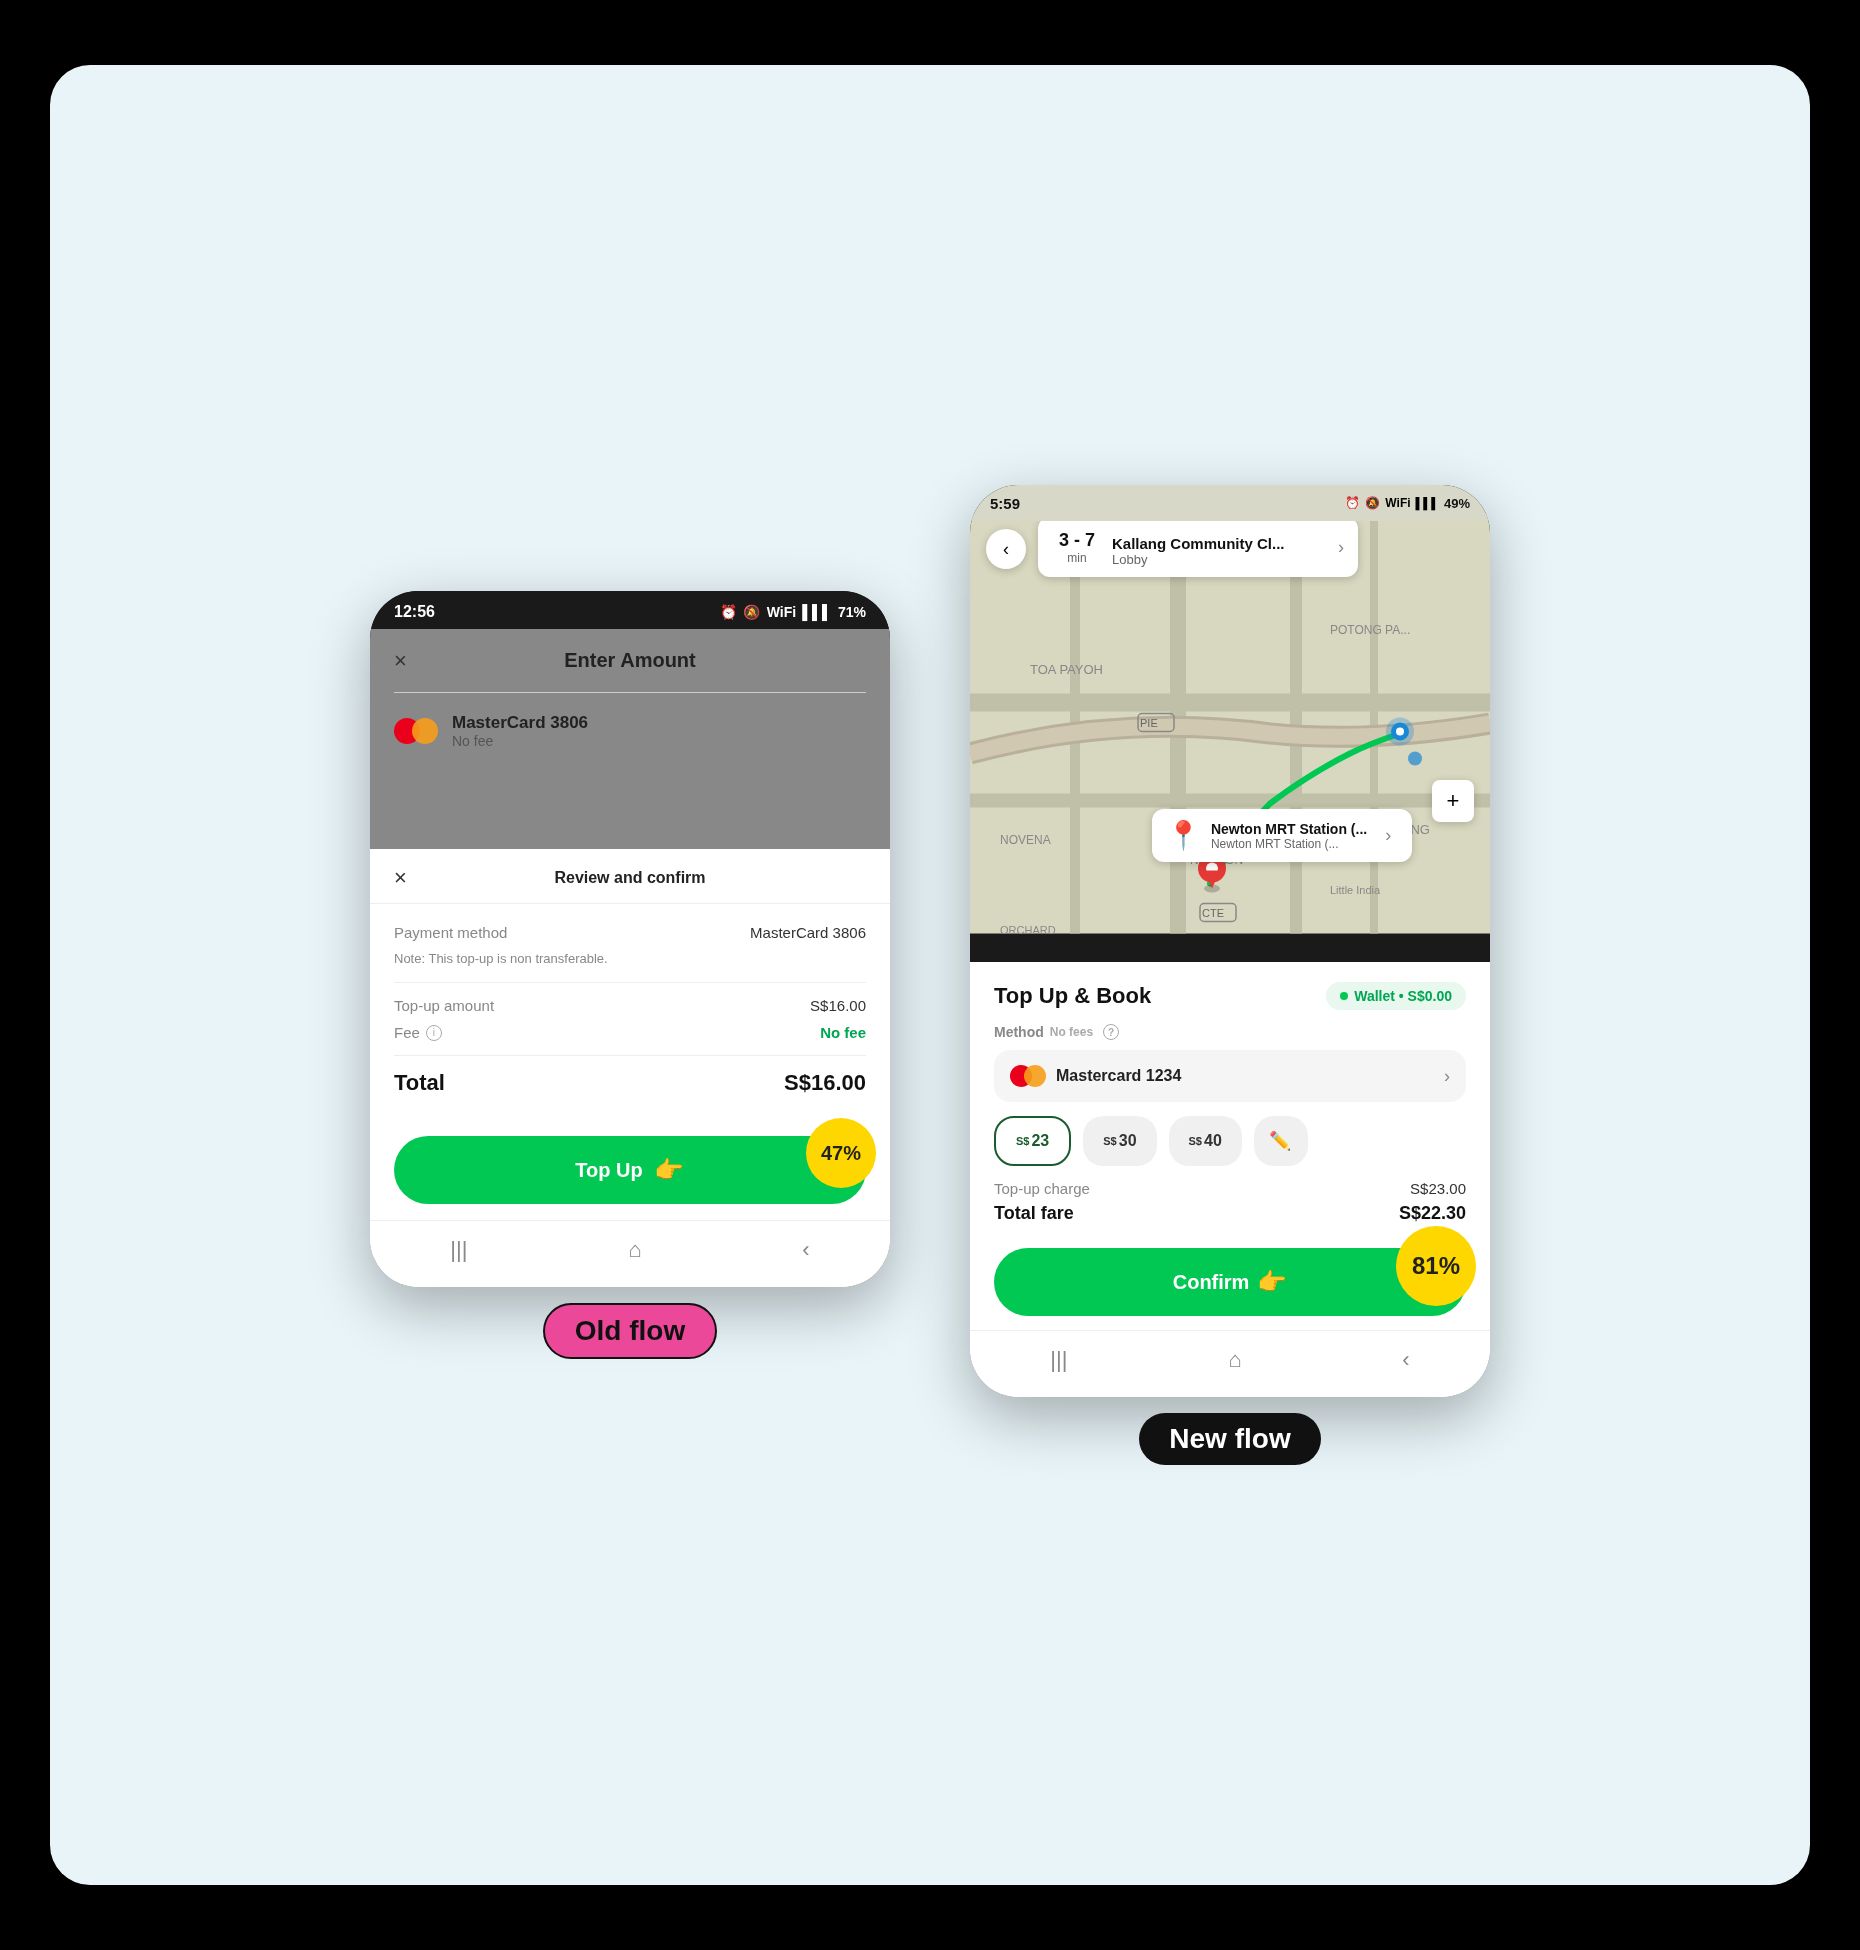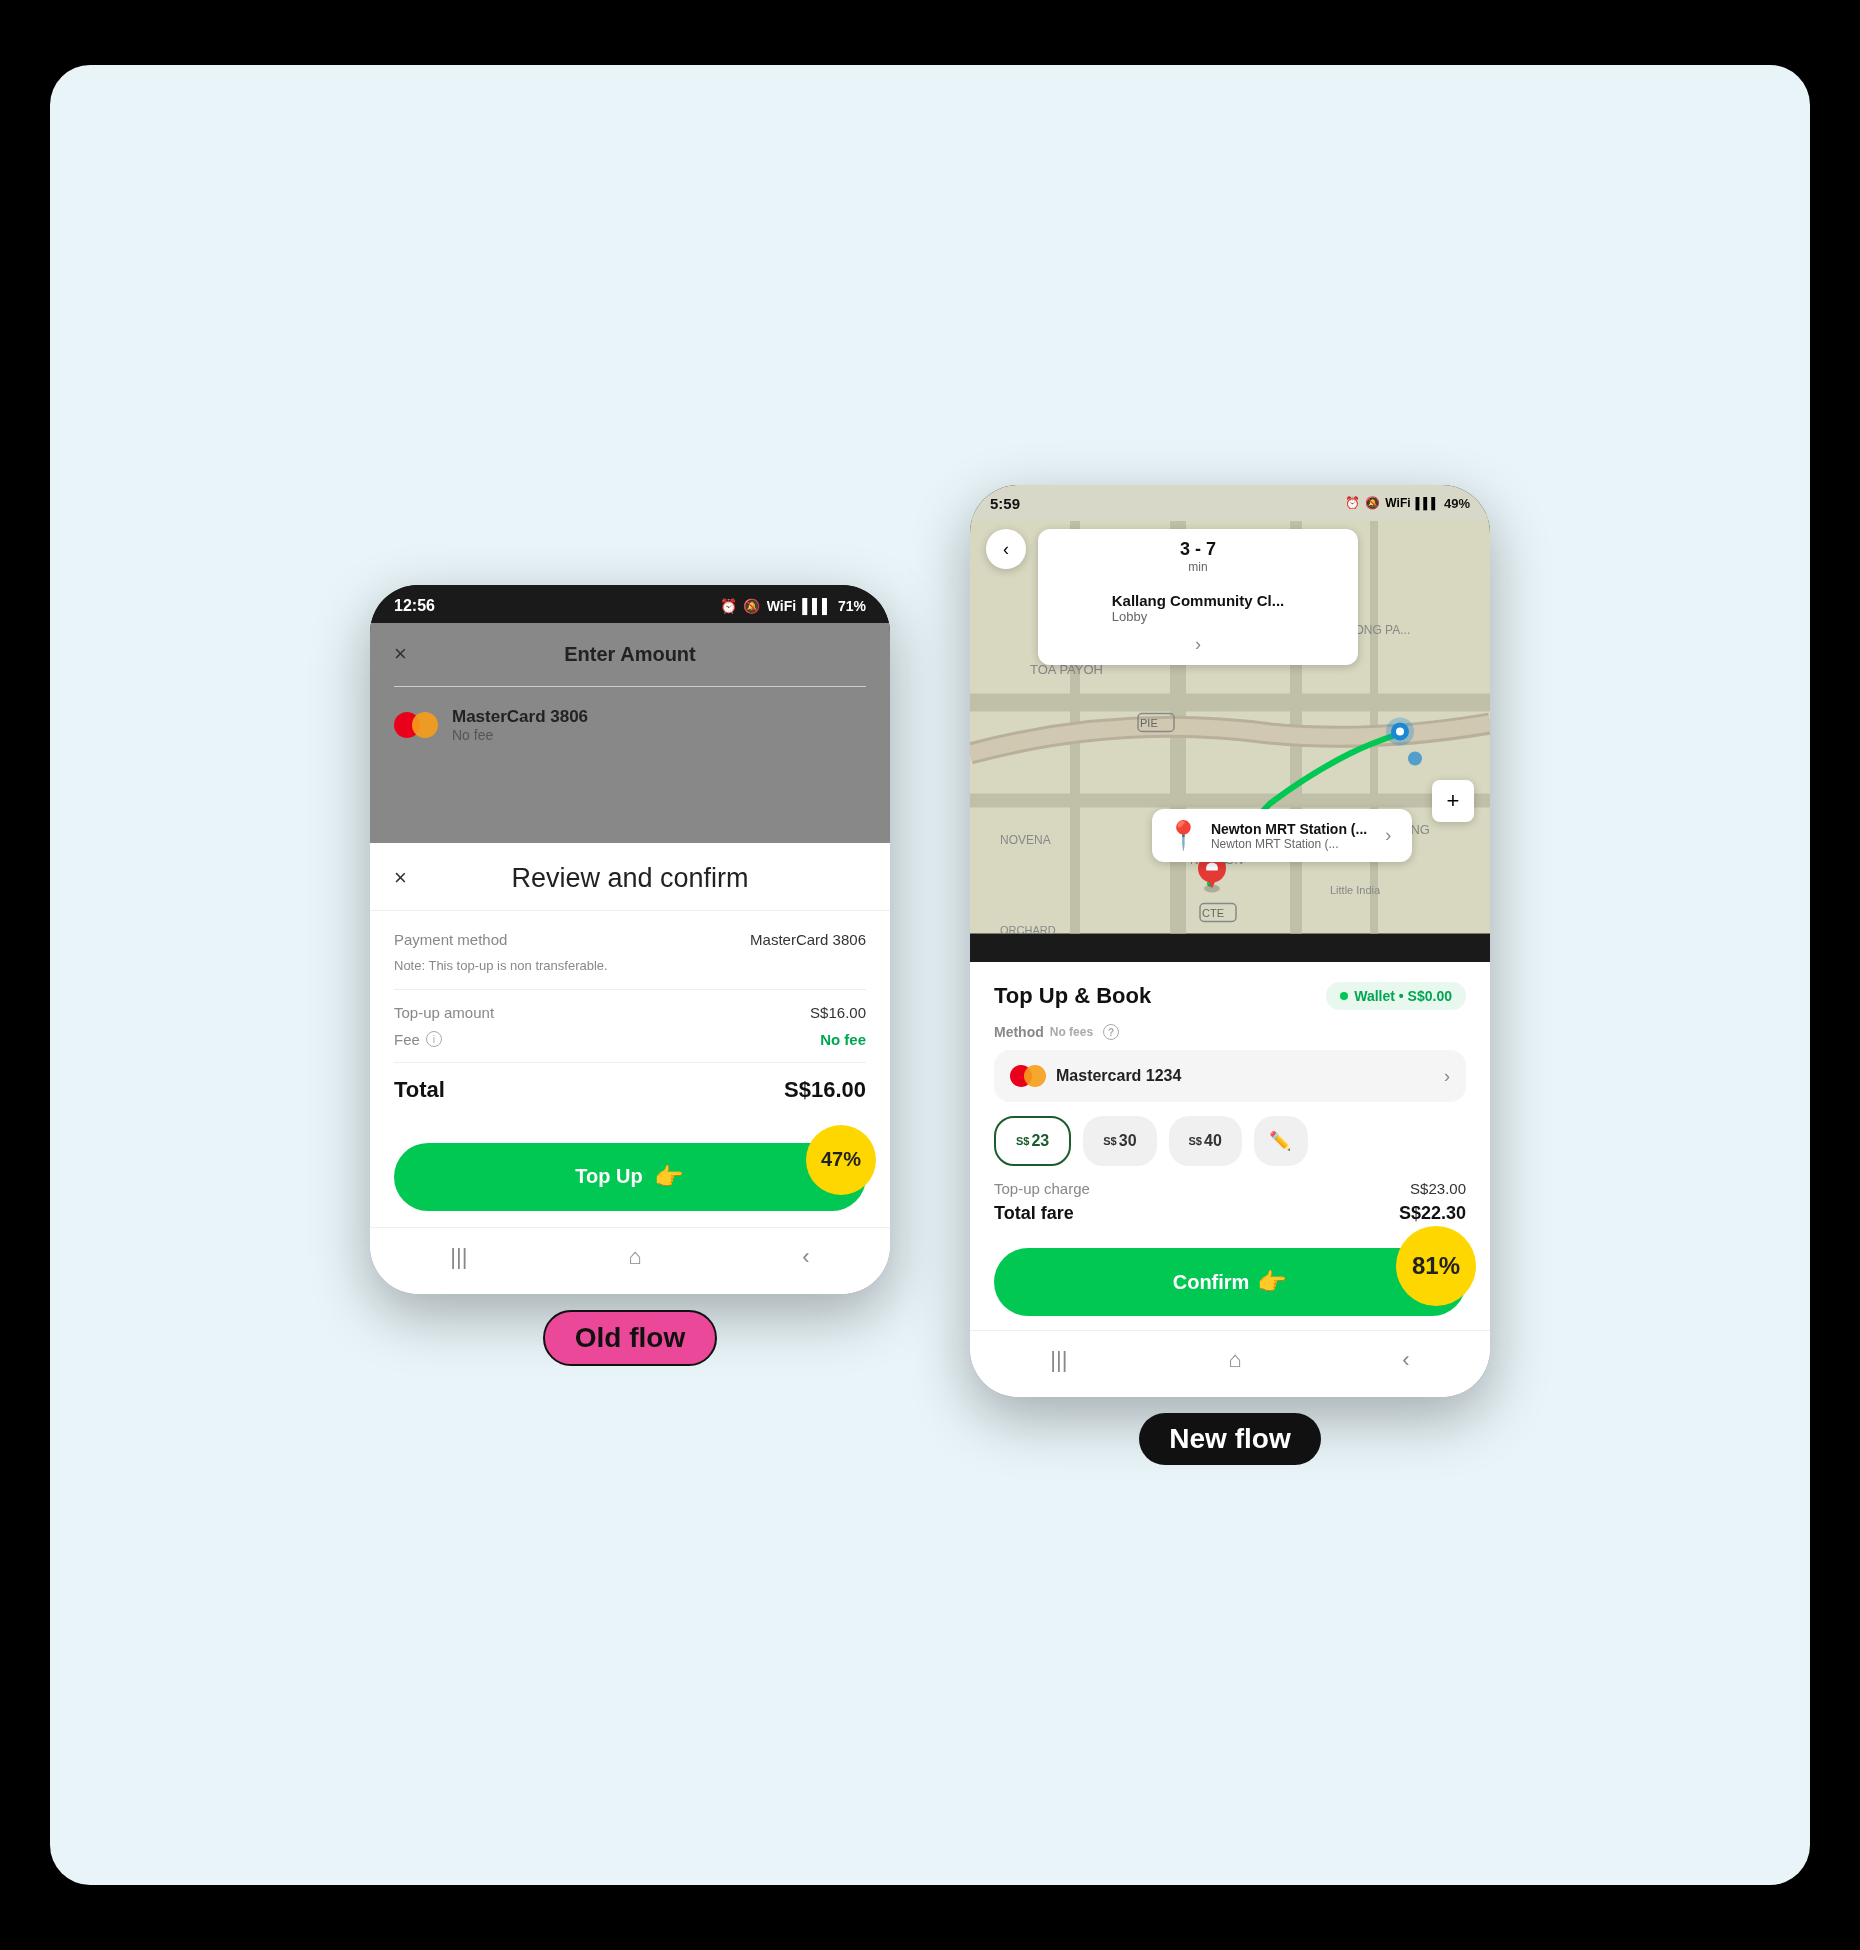--- a/index.html
+++ b/index.html
@@ -152,22 +152,22 @@
     .review-header .close-btn {
       position: absolute;
       left: 24px;
       font-size: 22px;
       color: #333;
       background: none;
       border: none;
       cursor: pointer;
     }
     .review-title {
-      font-size: 27px;
-      font-weight: 400;
+      font-size: 16px;
+      font-weight: 700;
       color: #222;
     }
     .review-body {
       padding: 20px 24px;
     }
     .review-row {
       display: flex;
       justify-content: space-between;
       align-items: center;
       margin-bottom: 10px;
@@ -736,21 +736,21 @@
           <ellipse cx="242" cy="375" rx="8" ry="4" fill="rgba(0,0,0,0.2)"></ellipse>
           <circle cx="242" cy="355" r="14" fill="#e53935"></circle>
           <circle cx="242" cy="355" r="6" fill="#fff"></circle>
           <polygon points="242,375 234,357 250,357" fill="#e53935"></polygon>
         </svg>
 
         <div class="map-back-btn" style="top:44px;">
           <span>‹</span>
         </div>
 
-        <div class="map-route-card" style="top:44px;flex-direction:column;">
+        <div class="map-route-card" style="top:32px;">
           <div style="text-align:center;min-width:50px;">
             <div class="route-time">3 - 7</div>
             <div class="route-min">min</div>
           </div>
           <div class="route-dest">
             <div class="route-dest-name">Kallang Community Cl...</div>
             <div class="route-dest-sub">Lobby</div>
           </div>
           <span style="font-size:18px;color:#888;">›</span>
         </div>

